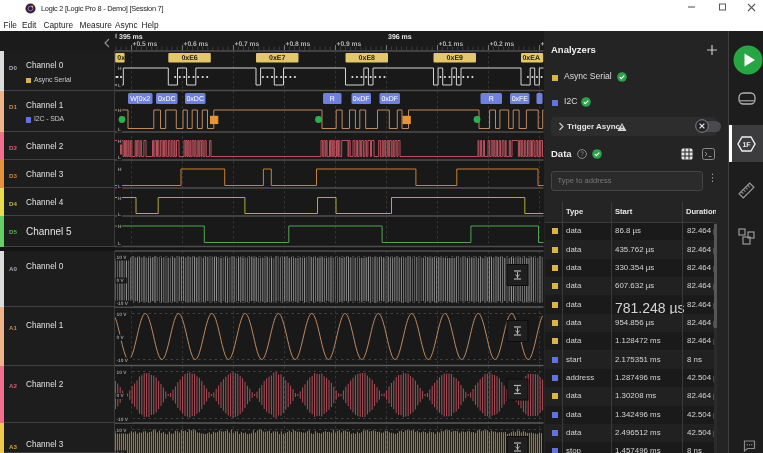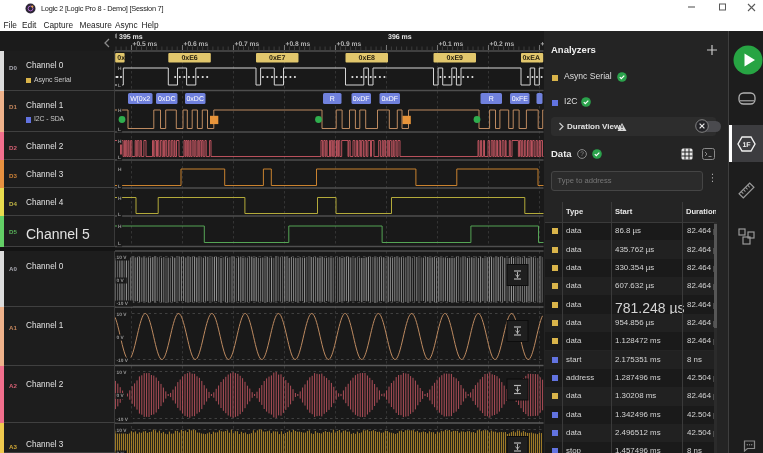--- a/index.html
+++ b/index.html
@@ -57,21 +57,21 @@
       <div class="abs" style="left:26px;top:9.5px;font-size:8.2px;color:#e2e2e2">Channel 3</div>
     </div>
 <div class="abs" style="left:0;top:157px;width:115px;height:28px;border-bottom:1px solid #404040">
       <div class="abs" style="left:0;top:0;width:3.5px;height:28px;background:#e8dc4e"></div>
       <div class="abs" style="left:9px;top:12.0px;font-size:6.2px;font-weight:bold;color:#c0b545">D4</div>
       <div class="abs" style="left:26px;top:9.5px;font-size:8.2px;color:#e2e2e2">Channel 4</div>
     </div>
 <div class="abs" style="left:0;top:185px;width:115px;height:30.5px;border-bottom:1px solid #404040">
       <div class="abs" style="left:0;top:0;width:3.5px;height:30.5px;background:#63cf66"></div>
       <div class="abs" style="left:9px;top:12.0px;font-size:6.2px;font-weight:bold;color:#57b058">D5</div>
-      <div class="abs" style="left:26px;top:9.5px;font-size:14px;color:#e2e2e2">Channel 5</div>
+      <div class="abs" style="left:26px;top:9.5px;font-size:10px;color:#e2e2e2">Channel 5</div>
     </div>
 <div class="abs" style="left:0;top:215.5px;width:115px;height:4.5px;background:#141414"></div>
 <div class="abs" style="left:0;top:220px;width:115px;height:56px;border-bottom:1px solid #404040">
       <div class="abs" style="left:0;top:0;width:3.5px;height:56px;background:#dcdcdc"></div>
       <div class="abs" style="left:9px;top:13.5px;font-size:6.2px;font-weight:bold;color:#a8a8b0">A0</div>
       <div class="abs" style="left:26px;top:11px;font-size:8.2px;color:#e2e2e2">Channel 0</div>
     </div>
 <div class="abs" style="left:0;top:276px;width:115px;height:58.5px;border-bottom:1px solid #404040">
       <div class="abs" style="left:0;top:0;width:3.5px;height:58.5px;background:#efb28b"></div>
       <div class="abs" style="left:9px;top:16.5px;font-size:6.2px;font-weight:bold;color:#c2855c">A1</div>
@@ -408,21 +408,21 @@
 <div class="abs" style="left:8px;top:68.5px;width:6.5px;height:6.5px;background:#6273e0"></div>
 <div class="abs" style="left:20.5px;top:65px;font-size:8.6px;color:#dedede">I2C</div>
 <svg class="abs" style="left:37px;top:65.5px" width="10" height="10" viewBox="0 0 10 10">
       <circle cx="5" cy="5" r="4.8" fill="#2ba24c"></circle>
       <path d="M2.8,5.2 L4.3,6.7 L7.3,3.6" fill="none" stroke="#fff" stroke-width="1.2"></path>
     </svg>
 <div class="abs" style="left:7.5px;top:86px;width:165px;height:18.5px;background:#2d2d2d;border-radius:3.5px">
 <svg class="abs" style="left:6px;top:5px" width="8" height="9" viewBox="0 0 8 9">
         <path d="M2.5,1 L6,4.5 L2.5,8" fill="none" stroke="#ccc" stroke-width="1.2"></path>
       </svg>
-<div class="abs" style="left:16px;top:4.8px;font-size:8px;font-weight:bold;color:#e2e2e2">Duration View</div>
+<div class="abs" style="left:16px;top:4.8px;font-size:8px;font-weight:bold;color:#e2e2e2">Trigger Async</div>
 <svg class="abs" style="left:66px;top:4.5px" width="10" height="10" viewBox="0 0 10 10">
         <path d="M5,1 L9.5,9 H0.5 Z" fill="#d8d8d8"></path>
         <line x1="5" y1="3.6" x2="5" y2="6" stroke="#2d2d2d" stroke-width="1.1"></line>
         <circle cx="5" cy="7.5" r="0.6" fill="#2d2d2d"></circle>
       </svg>
 <div class="abs" style="left:145px;top:3.8px;width:25px;height:11px;background:#4a4a4e;border-radius:5.5px"></div>
 <svg class="abs" style="left:143.5px;top:2.2px" width="14" height="14" viewBox="0 0 14 14">
         <circle cx="7" cy="7" r="6.3" fill="#232327" stroke="#9a9a9a" stroke-width="0.8"></circle>
         <path d="M4.6,4.6 L9.4,9.4 M9.4,4.6 L4.6,9.4" stroke="#e8e8e8" stroke-width="1.2"></path>
       </svg>

